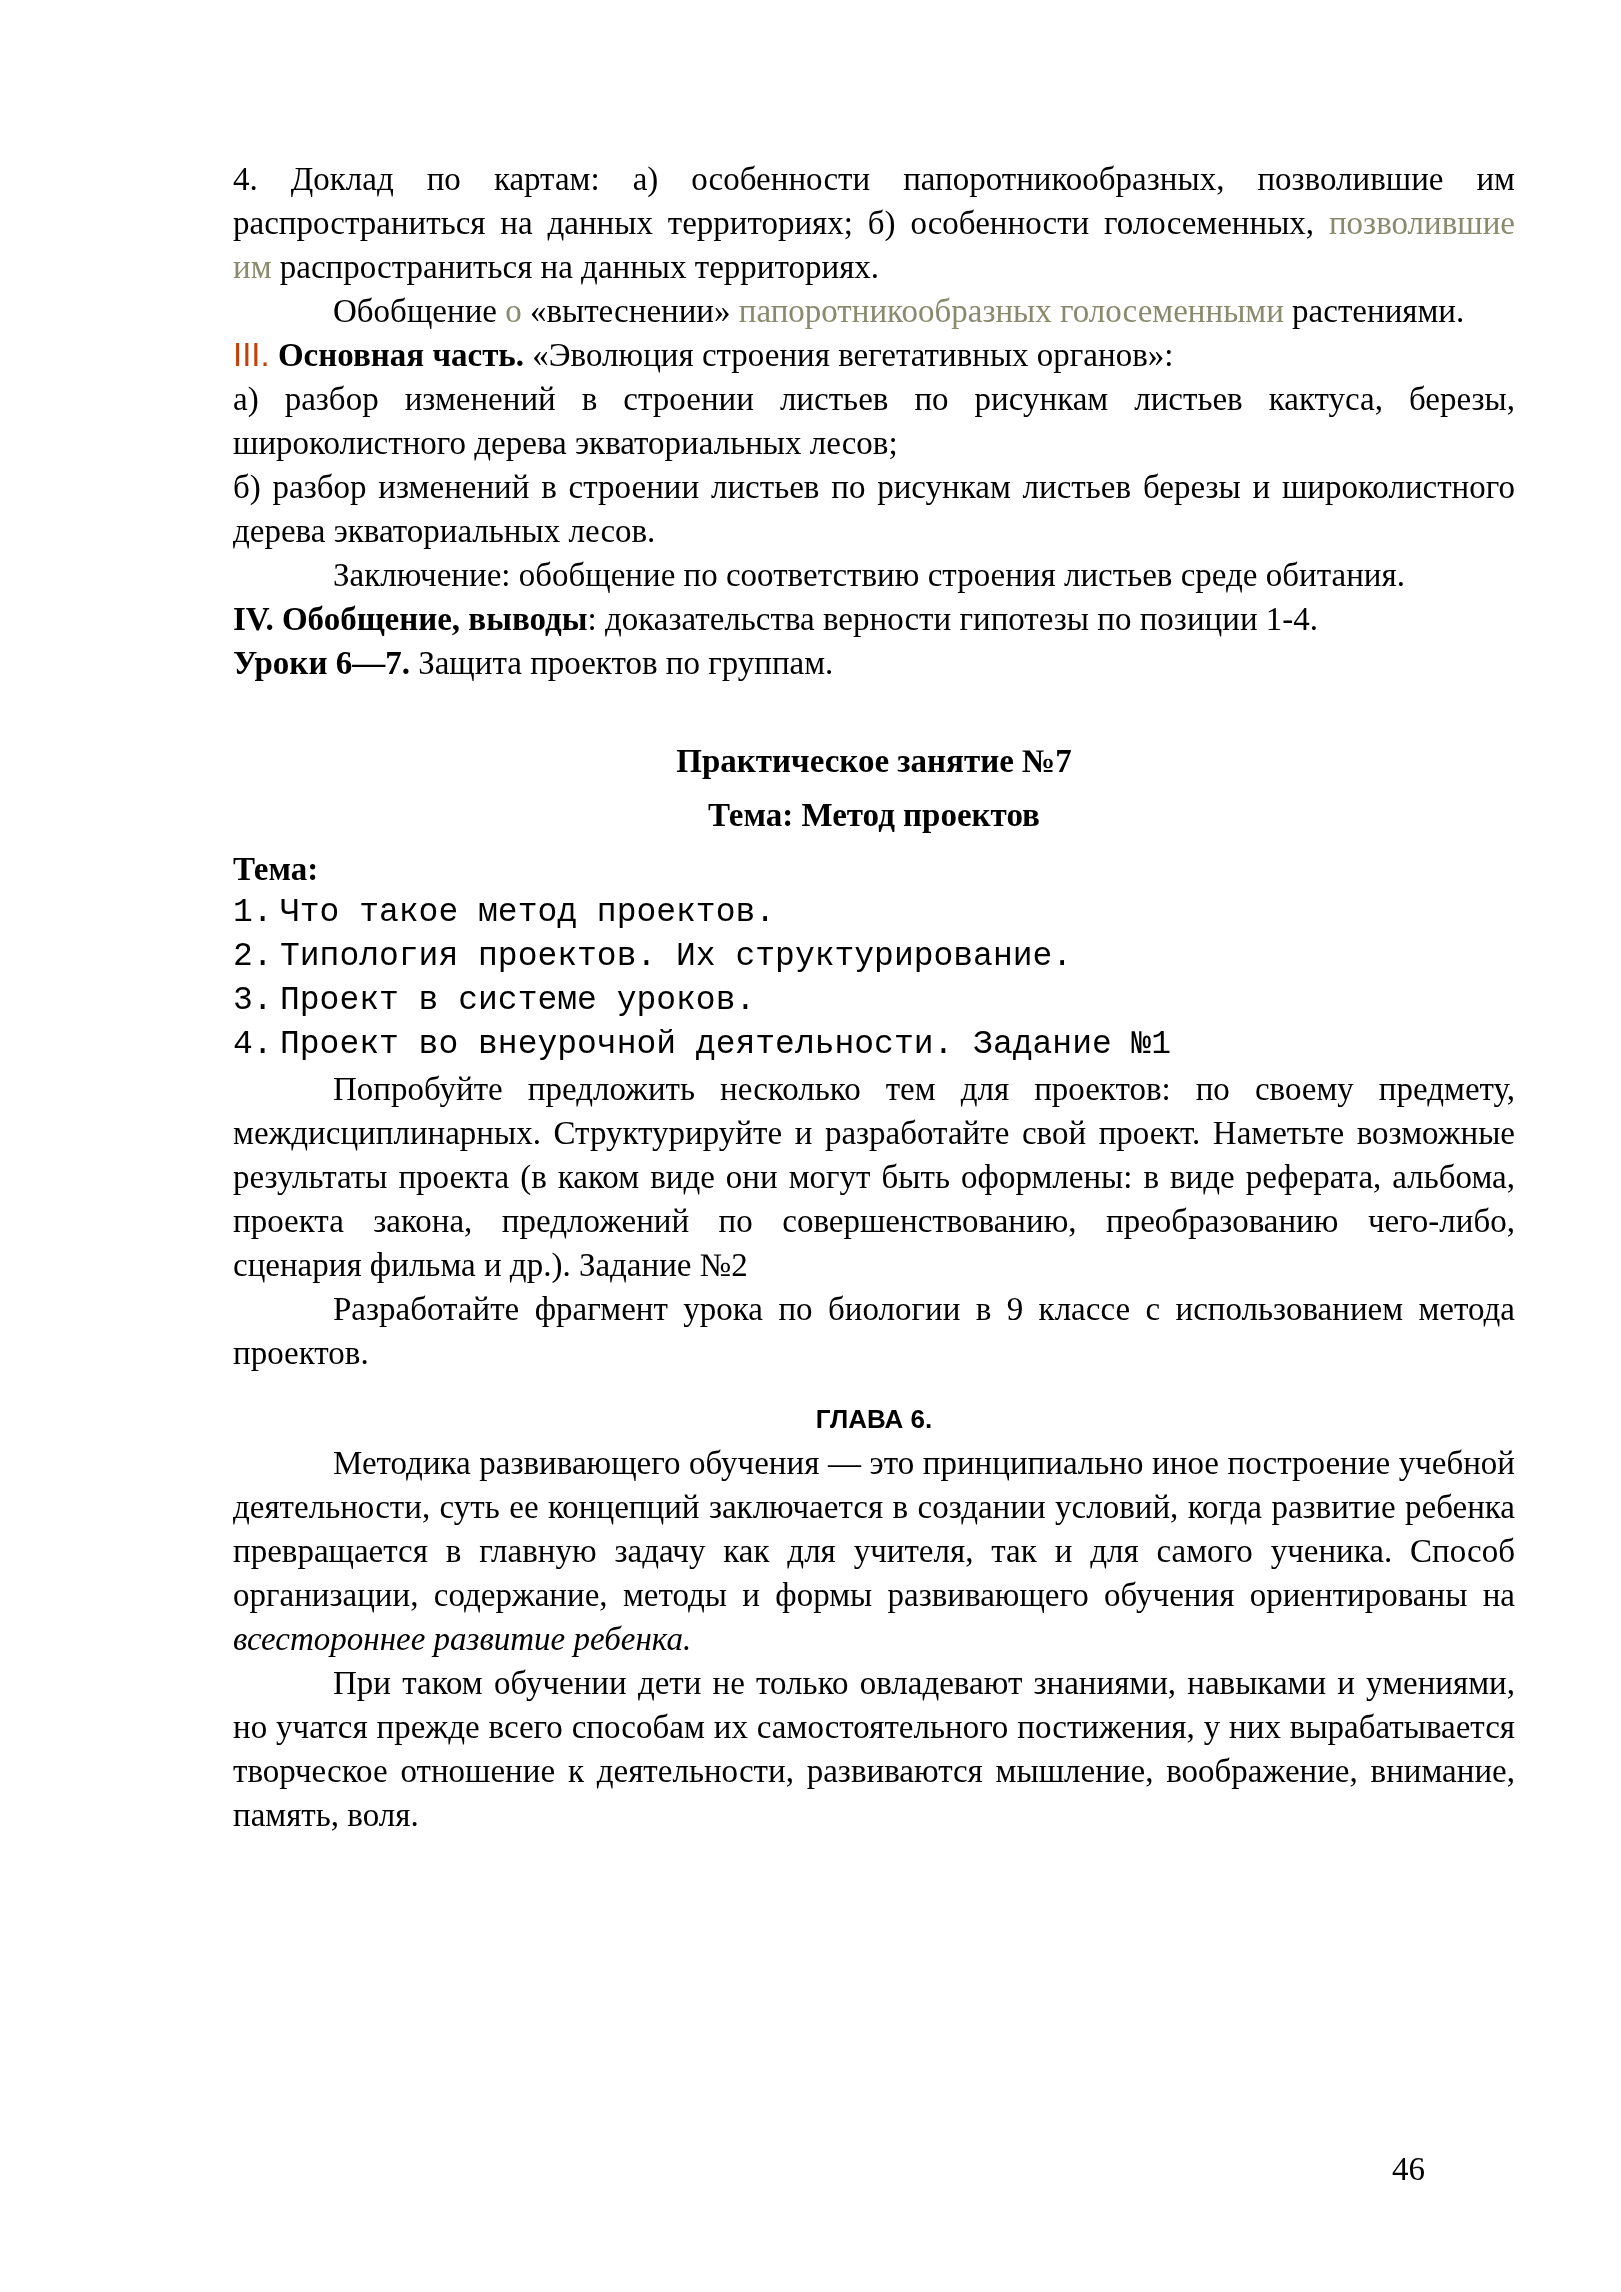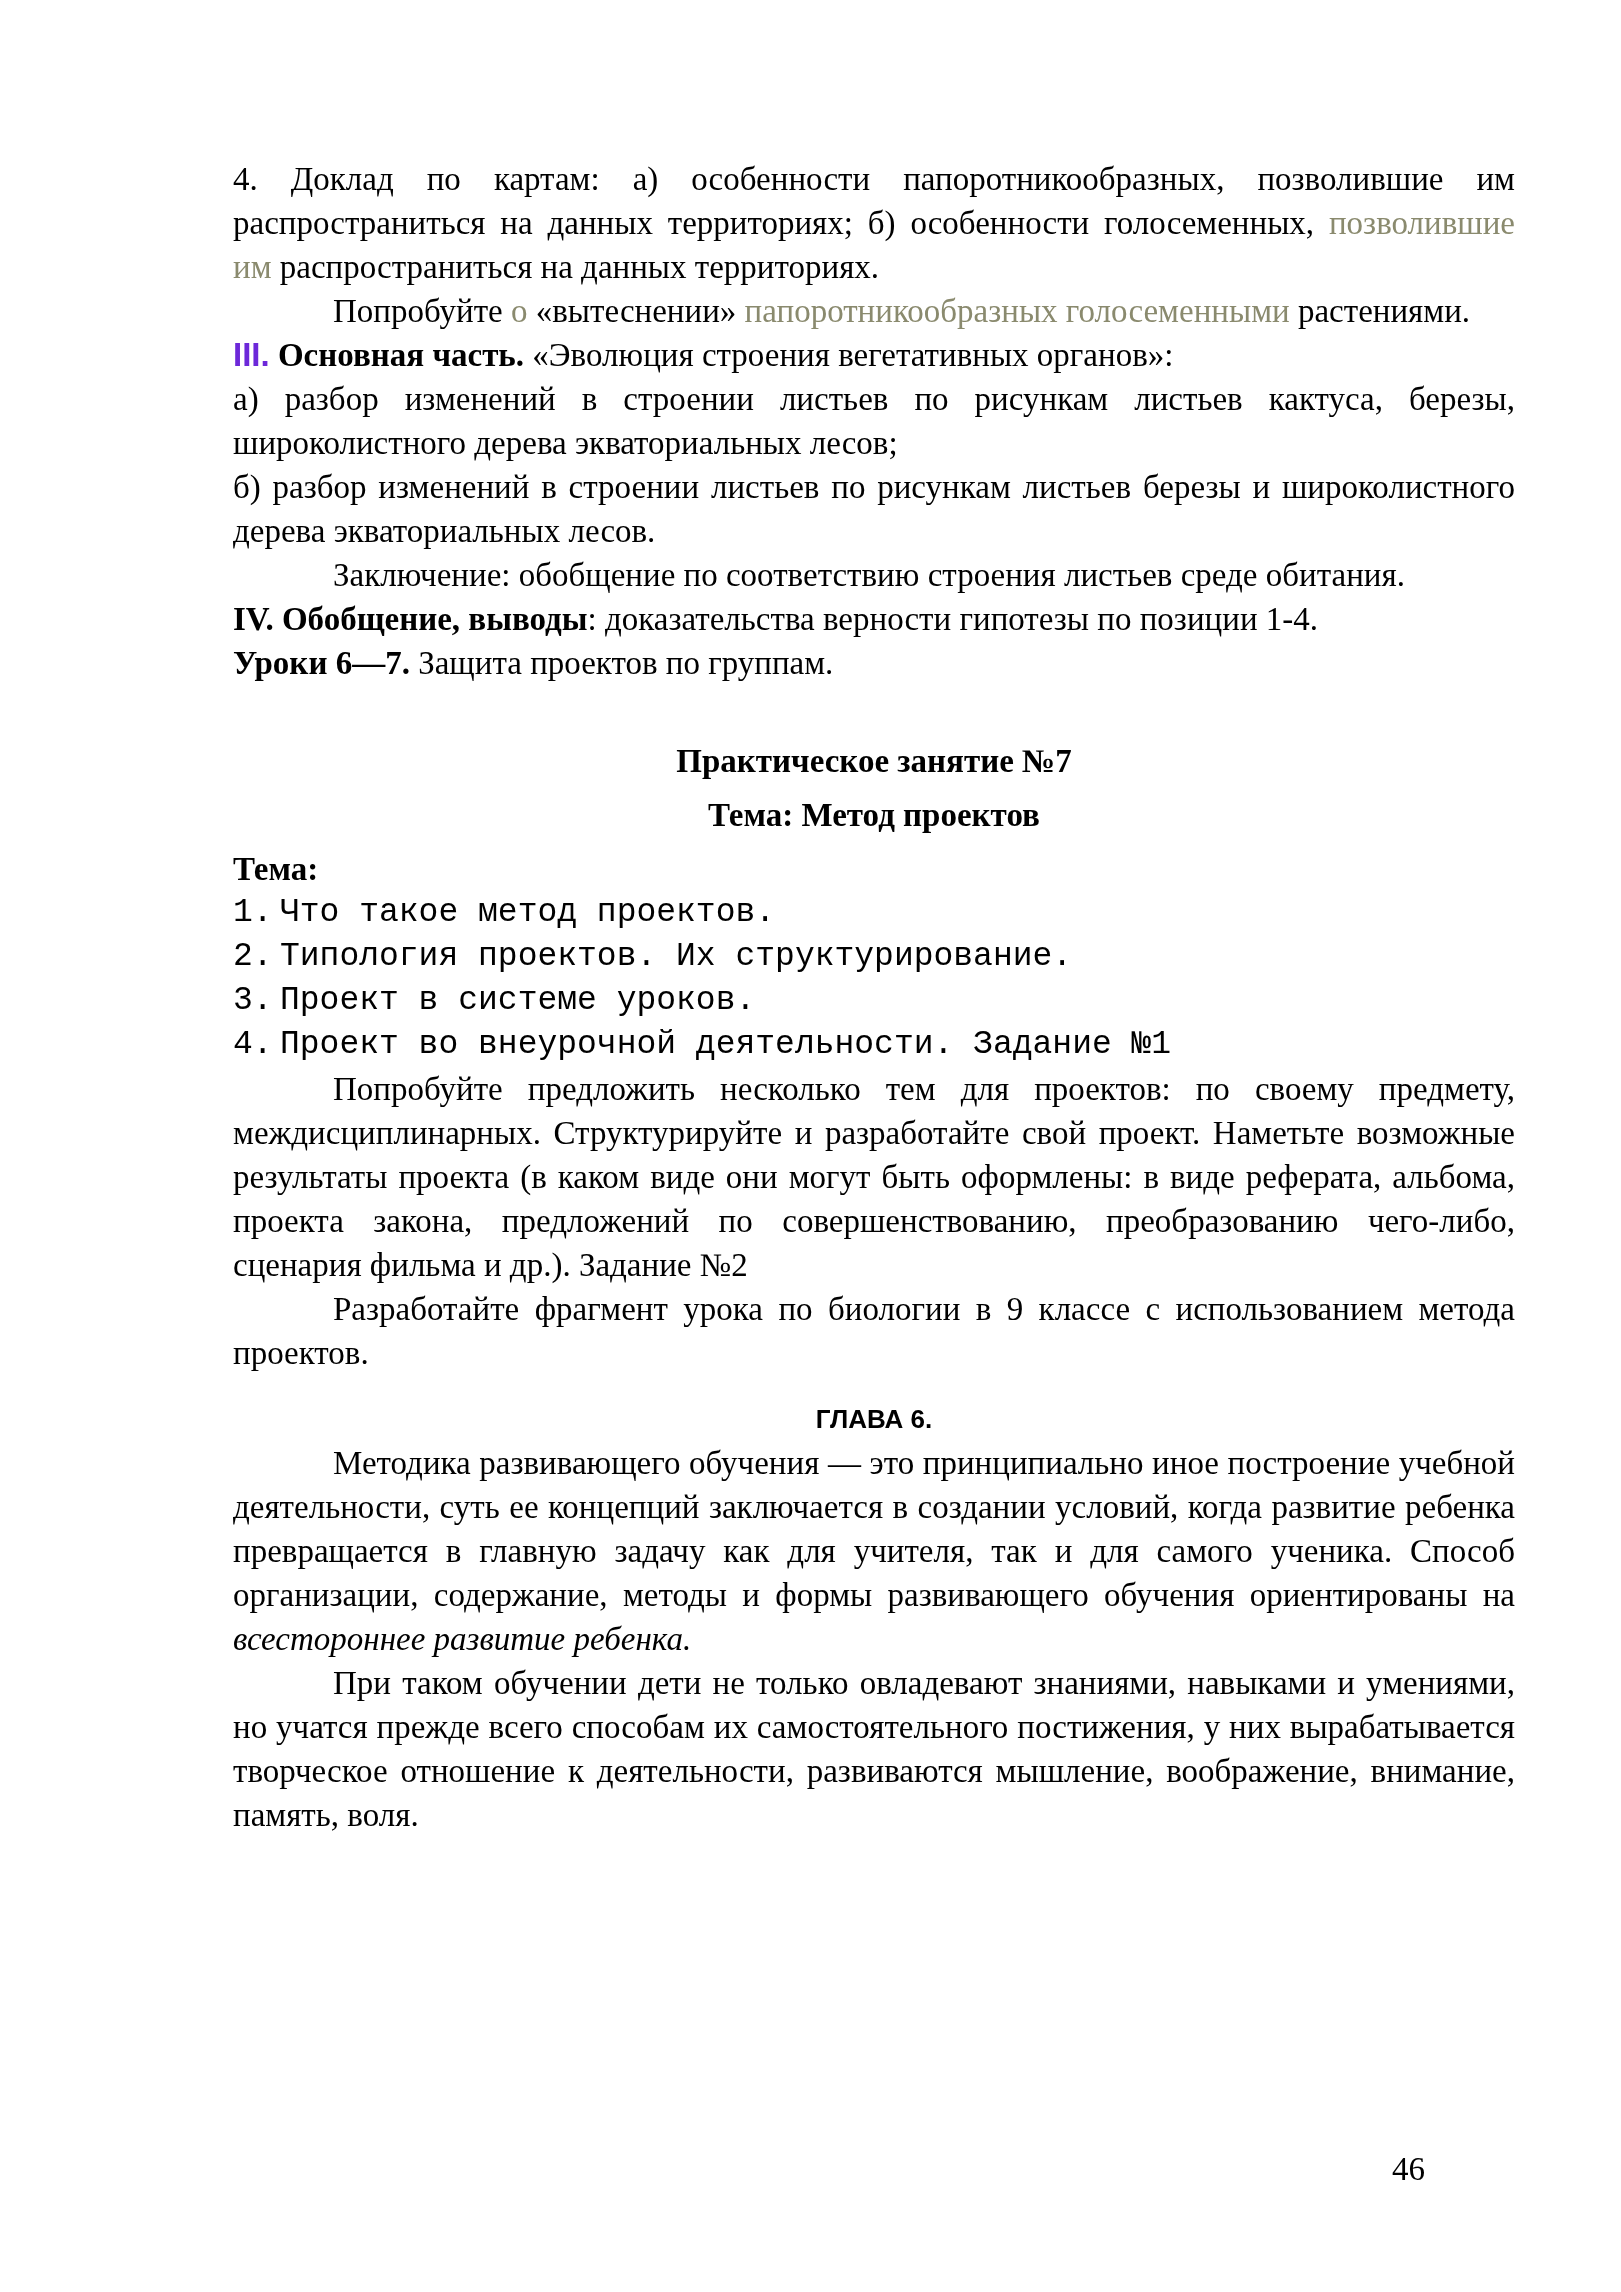--- a/index.html
+++ b/index.html
@@ -4,21 +4,21 @@
 <style>
   html, body { margin: 0; padding: 0; background: #ffffff; }
   body { width: 1621px; height: 2293px; position: relative; overflow: hidden; }
   .page {
     position: absolute; left: 233px; top: 157px; width: 1282px;
     font-family: "Liberation Serif", serif; font-size: 33px; line-height: 44px; color: #000;
   }
   .p { text-align: justify; margin: 0; }
   .indent { text-indent: 100px; }
   .olive { color: #8a8a6e; }
-  .roman { font-family: "Liberation Sans", sans-serif; font-weight: bold; color: #6d28d9; }
+  .roman { font-family: "Liberation Sans", sans-serif; font-weight: normal; color: #c2410c; }
   b { font-weight: bold; }
   .center { text-align: center; margin: 10px; font-weight: bold; }
   .gap1 { height: 44px; }
   .plan-list { margin: 0; padding: 0; list-style: none; font-family: Liberation Mono, monospace; }
   .plan-list li { margin: 0; }
   .plan-list .num { display: inline-block; width: 47px; }
   .chapter {
     text-align: center; margin: 0; font-family: "Liberation Sans", sans-serif;
     font-weight: bold; font-size: 26px; line-height: 44px;
   }
@@ -29,21 +29,21 @@
   }
   i { font-style: italic; }
 </style>
 </head>
 <body>
 
 <div class="page">
 
   <p class="p"><span>4. Доклад по картам: а) особенности папоротникообразных, позволившие им распространиться на данных территориях; б)  особенности голосеменных, </span><span class="olive">позволившие им</span><span> распространиться на данных территориях.</span></p>
 
-  <p class="p indent"><span>Попробуйте </span><span class="olive">о</span><span> «вытеснении» </span><span class="olive">папоротникообразных голосеменными</span><span> растениями.</span></p>
+  <p class="p indent"><span>Обобщение </span><span class="olive">о</span><span> «вытеснении» </span><span class="olive">папоротникообразных голосеменными</span><span> растениями.</span></p>
 
   <p class="p"><span class="roman">III.</span><b> Основная часть.</b><span> «Эволюция строения вегетативных органов»:</span></p>
 
   <p class="p">а) разбор изменений в строении листьев по рисункам листьев кактуса, березы, широколистного дерева экваториальных лесов;</p>
   <p class="p">б)  разбор изменений в строении листьев по рисункам листьев березы и широколистного дерева экваториальных лесов.</p>
   <p class="p indent">Заключение: обобщение по соответствию строения листьев среде обитания.</p>
 
   <p class="p"><b>IV. Обобщение, выводы</b><span>: доказательства верности гипотезы по позиции 1-4.</span></p>
 
   <p class="p"><b>Уроки 6—7.</b><span> Защита проектов по группам.</span></p>

